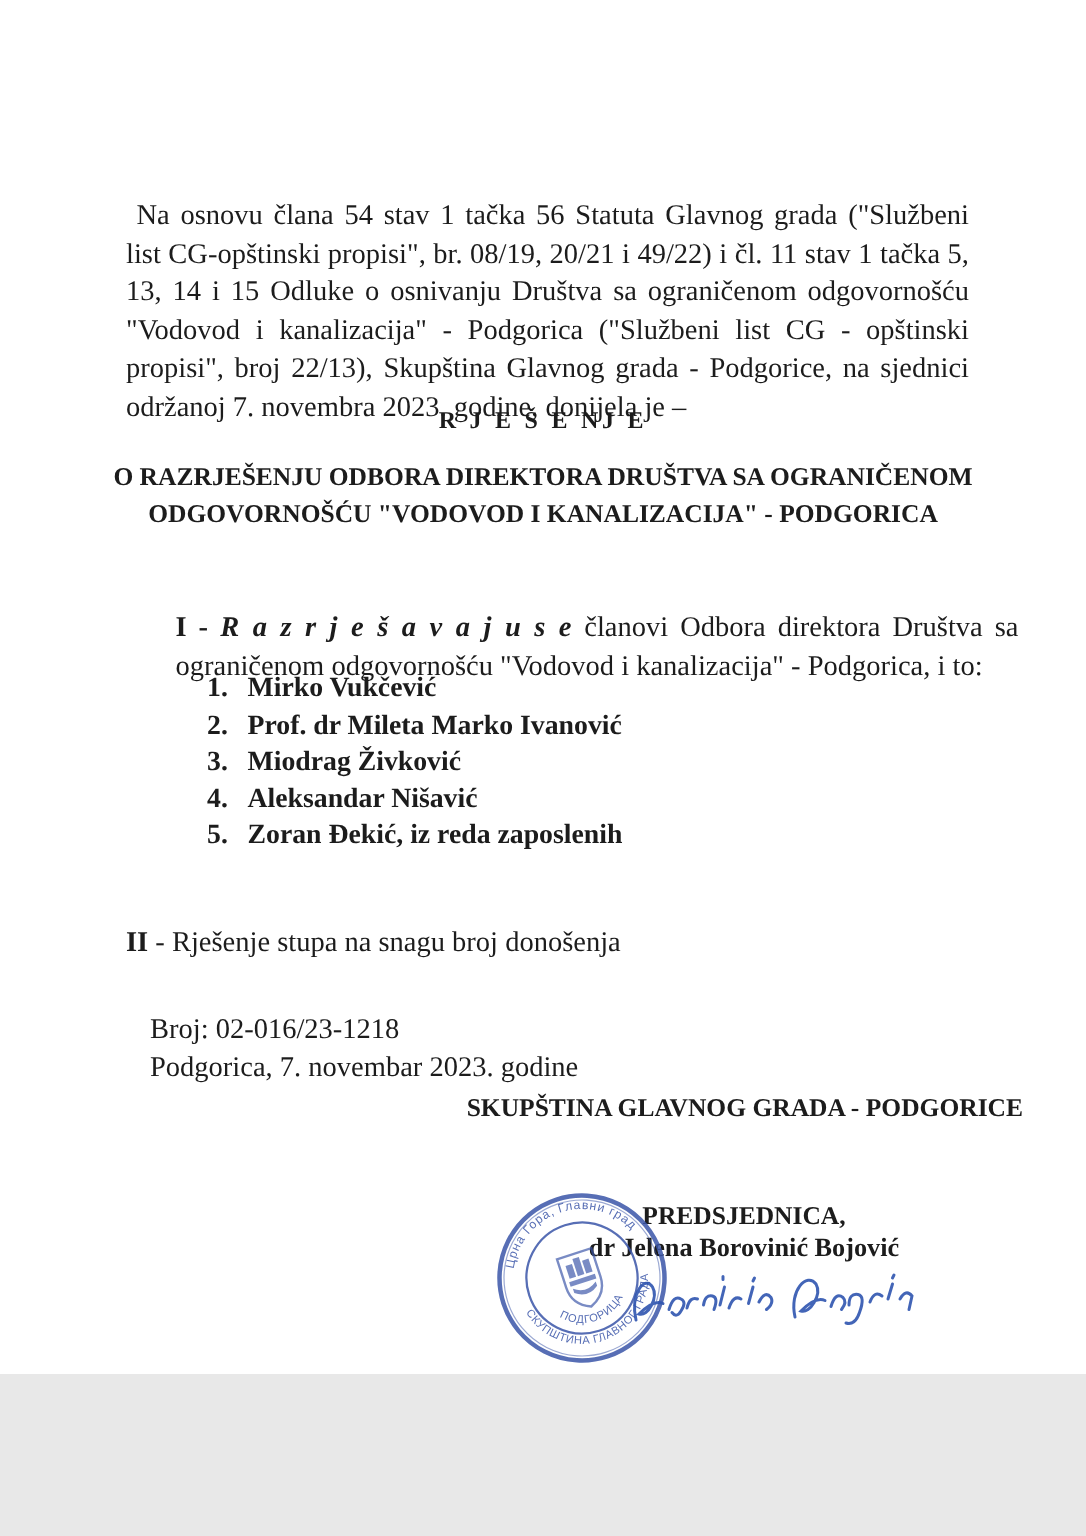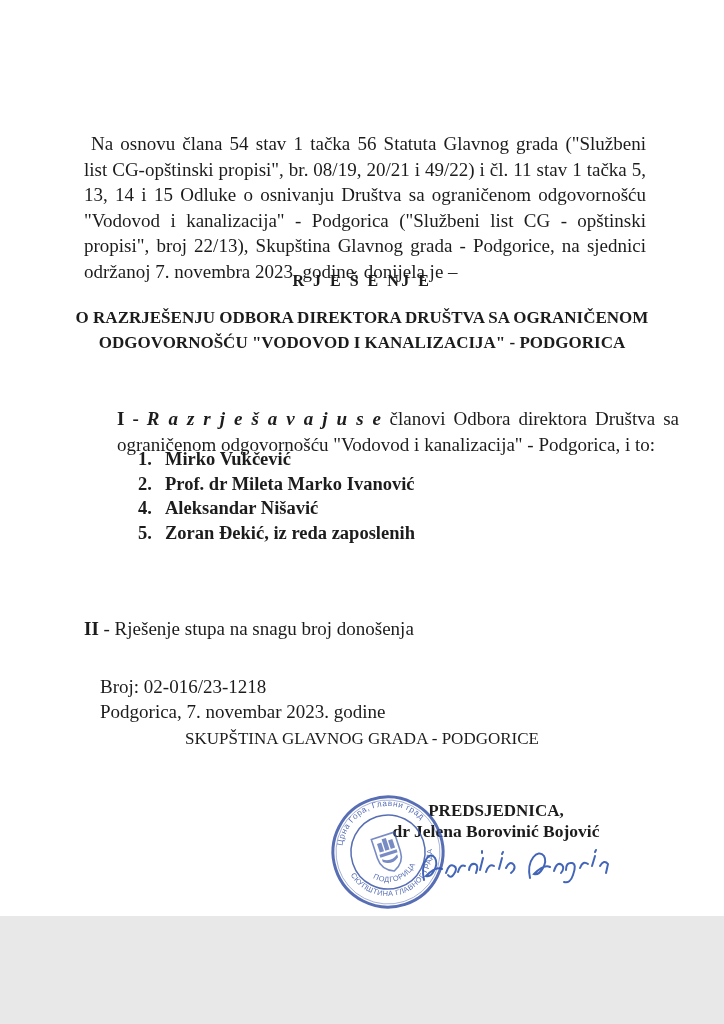--- a/index.html
+++ b/index.html
@@ -35,21 +35,21 @@
   .sec1 .lead-label{font-weight:bold;}
   .sec1 .lead{font-weight:bold;font-style:italic;letter-spacing:0.5px;}
   .member-list{left:138px;top:447px;font-size:18.5px;font-weight:bold;line-height:24.5px;}
   .member-row{white-space:nowrap;}
   .member-num{display:inline-block;width:27px;}
   .sec2{left:84px;top:599px;font-size:19px;}
   .sec2 .sec2-label{font-weight:bold;}
   .meta{left:100px;top:675px;font-size:19px;line-height:24.5px;}
   .issuer{
     left:42px;top:729px;width:640px;
-    text-align:center;font-weight:normal;font-size:17px;
+    text-align:right;font-weight:bold;font-size:17px;
   }
   .sig-block{
     left:340px;top:801px;width:312px;
     text-align:center;font-weight:bold;
     font-size:17px;line-height:20px;z-index:1;
   }
   .sig-name{font-size:17.5px;}
   .stamp-wrap{left:327px;top:789px;width:122px;height:126px;z-index:2;}
   .signature-wrap{left:418px;top:840px;width:200px;height:58px;z-index:3;}
 </style>
@@ -65,20 +65,21 @@
   <div class="abs subject">
     <div>O RAZRJEŠENJU ODBORA DIREKTORA DRUŠTVA SA OGRANIČENOM</div>
     <div>ODGOVORNOŠĆU "VODOVOD I KANALIZACIJA" - PODGORICA</div>
   </div>
 
   <p class="abs sec1"><span class="lead-label">I -</span> <span class="lead">R a z r j e š a v a j u  s e</span> <span>članovi Odbora direktora Društva sa ograničenom odgovornošću "Vodovod i kanalizacija" - Podgorica, i to:</span></p>
 
   <div class="abs member-list">
     <div class="member-row"><span class="member-num">1.</span><span>Mirko Vukčević</span></div>
     <div class="member-row"><span class="member-num">2.</span><span>Prof. dr Mileta Marko Ivanović</span></div>
+    <div class="member-row"><span class="member-num">3.</span><span>Miodrag Živković</span></div>
     <div class="member-row"><span class="member-num">4.</span><span>Aleksandar Nišavić</span></div>
     <div class="member-row"><span class="member-num">5.</span><span>Zoran Đekić, iz reda zaposlenih</span></div>
   </div>
 
   <p class="abs sec2"><span class="sec2-label">II</span> <span>- Rješenje stupa na snagu broj donošenja</span></p>
 
   <div class="abs meta">
     <div>Broj: 02-016/23-1218</div>
     <div>Podgorica, 7. novembar 2023. godine</div>
   </div>

